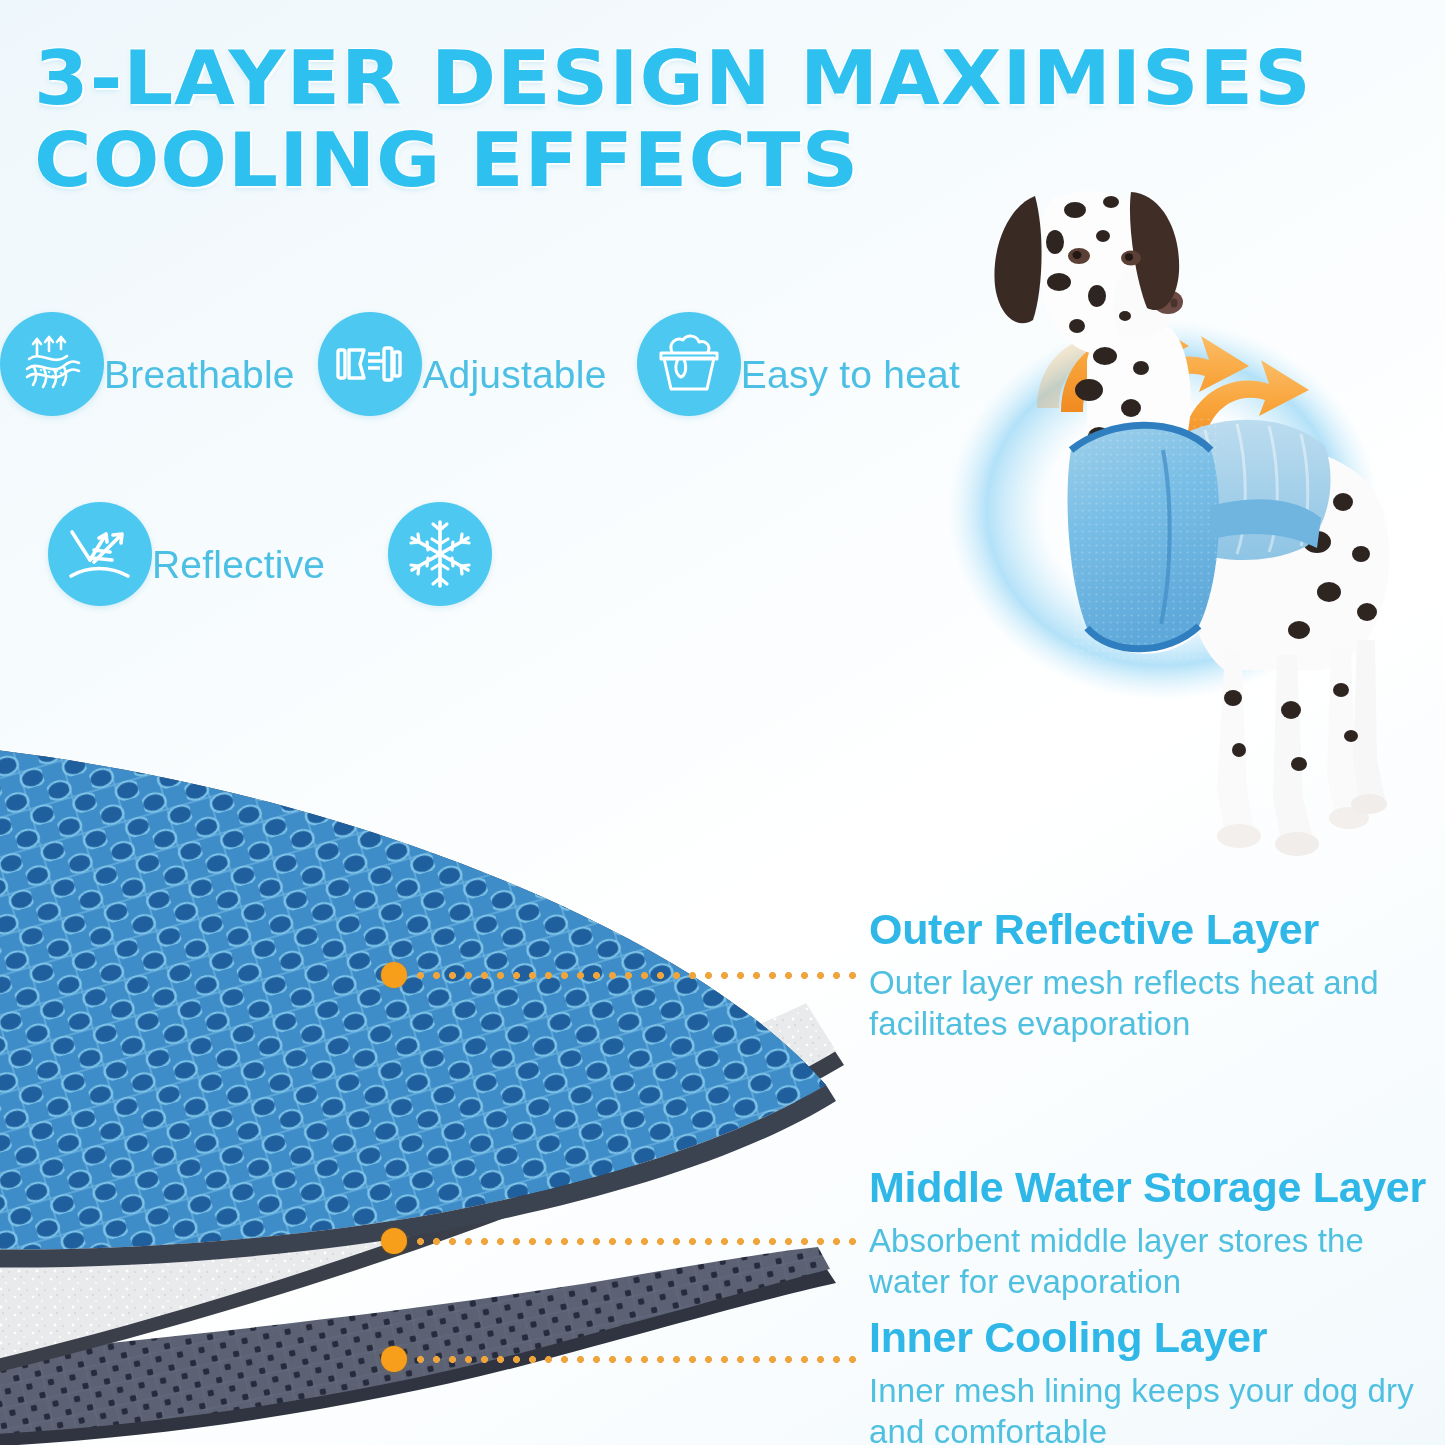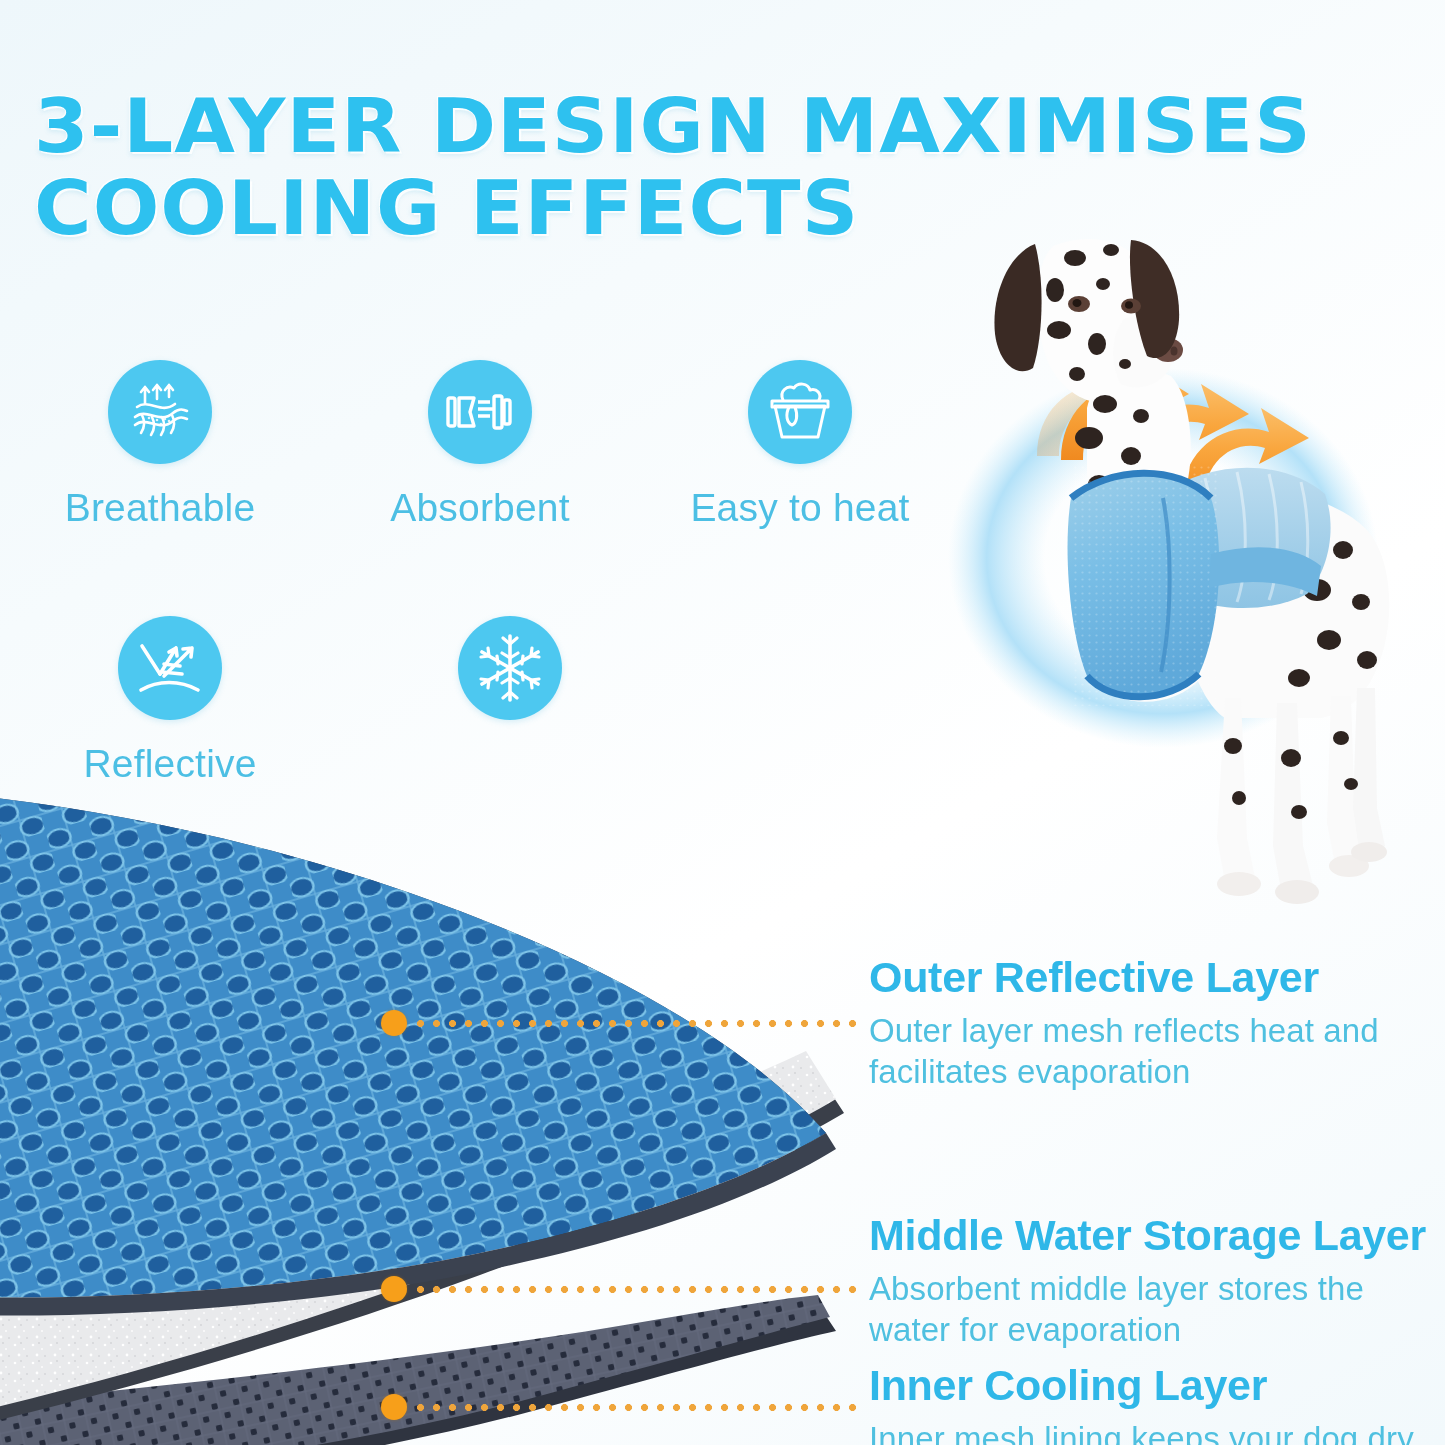--- a/index.html
+++ b/index.html
@@ -2,21 +2,21 @@
 <html><head>
 <meta charset="utf-8">
 <style>
   html,body{margin:0;padding:0;}
   body{
     width:1445px;height:1445px;overflow:hidden;
     font-family:"Liberation Sans",sans-serif;
     background:linear-gradient(150deg,#eef7fb 0%,#f6fbfd 28%,#ffffff 60%,#f2f9fc 100%);
     position:relative;
   }
-  #stage{position:absolute;inset:0;margin-top:48px;}
+  #stage{position:absolute;inset:0;}
 
   
   .title-block{position:absolute;left:34px;top:42px;width:1120px;}
   .title-line{
     font-family:"DejaVu Sans",sans-serif;
     font-weight:bold;
     font-size:74px;
     line-height:72px;
     letter-spacing:1px;
     color:#2ec1ef;
@@ -28,22 +28,22 @@
        0 0 3px #ffffff,
        2px 2px 0 rgba(255,255,255,.85),
       -1px -1px 0 rgba(255,255,255,.8),
        0 3px 5px rgba(120,200,230,.30);
   }
   .title-line.l2{margin-top:10px;}
 
   
   .features{position:absolute;left:0px;top:312px;width:960px;}
   .frow{display:flex;}
-  .frow.r2{margin-top:86px;}
-  .feature{width:340px;display:flex;flex-direction:column;align-items:center;}
+  .frow.r2{margin-top:86px;padding-left:48px;}
+  .feature{width:340px;display:flex;flex-direction:row;align-items:center;}
   .icon-circle{
     width:104px;height:104px;border-radius:50%;
     background:#4dc8f0;
     display:flex;align-items:center;justify-content:center;
     box-shadow:0 2px 6px rgba(80,180,220,.22);
   }
   .icon-circle svg{display:block;}
   .feature-label{
     margin-top:22px;
     font-size:39px;
@@ -276,21 +276,21 @@
           <svg width="72" height="54" viewBox="0 0 72 54">
             <g fill="none" stroke="#ffffff" stroke-width="3.4" stroke-linejoin="round">
               <rect x="4" y="13" width="7" height="28" rx="2"></rect>
               <path d="M15 13 L 30 13 L 26 27 L 30 41 L 15 41 Z"></path>
               <path d="M34 17 L 46 17 M34 24 L 50 24 M34 31 L 46 31"></path>
               <rect x="50" y="11" width="8" height="32" rx="2"></rect>
               <rect x="60" y="15" width="6" height="24" rx="2"></rect>
             </g>
           </svg>
         </div>
-        <div class="feature-label">Absorbent</div>
+        <div class="feature-label">Adjustable</div>
       </div>
 
       <div class="feature">
         <div class="icon-circle">
           <svg width="70" height="66" viewBox="0 0 70 66">
             <g fill="none" stroke="#ffffff" stroke-width="3" stroke-linejoin="round" stroke-linecap="round">
               <path d="M10 27 L 60 27 L 53 58 L 17 58 Z"></path>
               <path d="M7 22 L 63 22 L 63 28 L 7 28 Z"></path>
               <path d="M18 21 C 14 12, 22 6, 29 9 C 33 3, 43 4, 45 11 C 52 9, 57 15, 54 21"></path>
               <path d="M24 28 C 20 36, 22 44, 27 46 C 32 44, 33 36, 30 28"></path>

